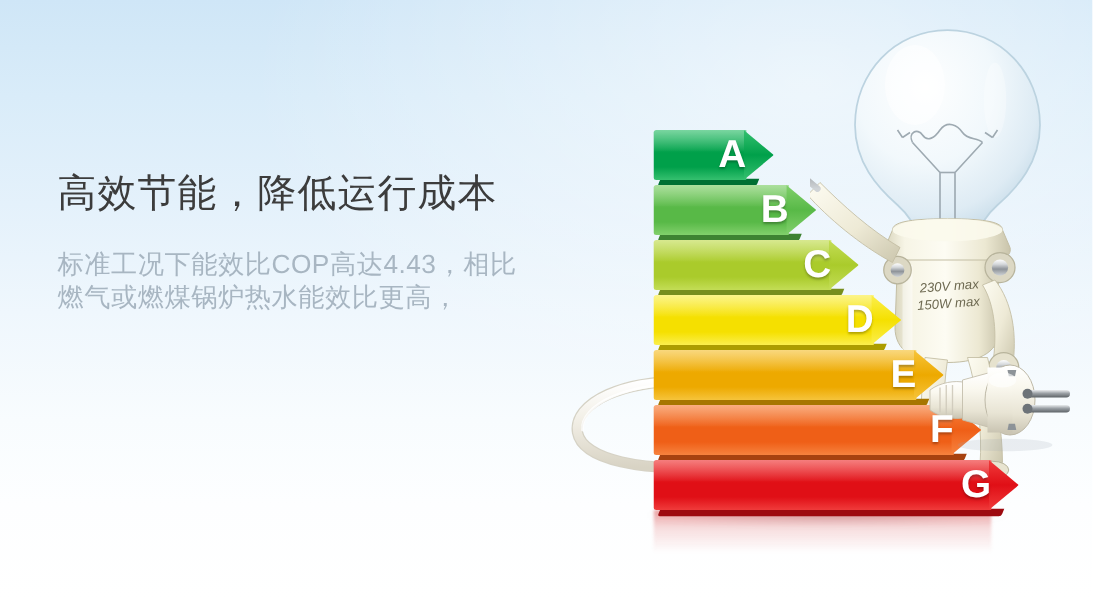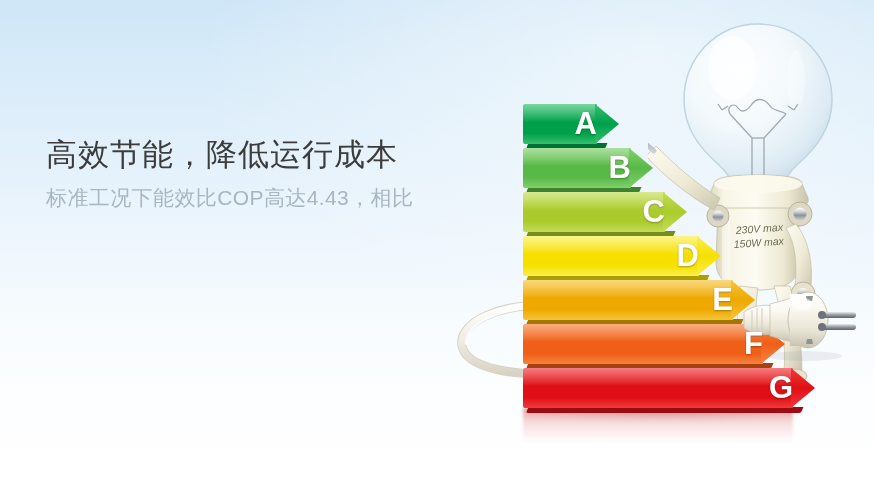--- a/index.html
+++ b/index.html
@@ -32,21 +32,21 @@
   }
   .headline {
     font-size: 31px;
     line-height: 46px;
     color: #3c3c3c;
     letter-spacing: 1px;
     white-space: nowrap;
     font-weight: 400;
   }
   .subcopy {
-    margin-top: 6px;
+    margin-top: 20px;
     font-size: 21px;
     line-height: 27px;
     color: #a8b6c2;
     letter-spacing: 0.4px;
   }
   .subcopy div { white-space: nowrap; }
 
   
   .energy-stack {
     position: absolute;
@@ -164,20 +164,21 @@
 </style>
 </head>
 <body>
 
 <div class="banner">
 
   <div class="copy">
     <div class="headline">高效节能，降低运行成本</div>
     <div class="subcopy">
       <div>标准工况下能效比COP高达4.43，相比</div>
+      <div>燃气或燃煤锅炉热水能效比更高，</div>
     </div>
   </div>
 
   <div class="stack-shadow"></div>
   <div class="stack-reflection"></div>
 
   <div class="cable-loop">
     <svg width="118" height="84" viewBox="0 0 118 84">
       <defs>
         <linearGradient id="cblG" x1="0" y1="0" x2="0" y2="1">

